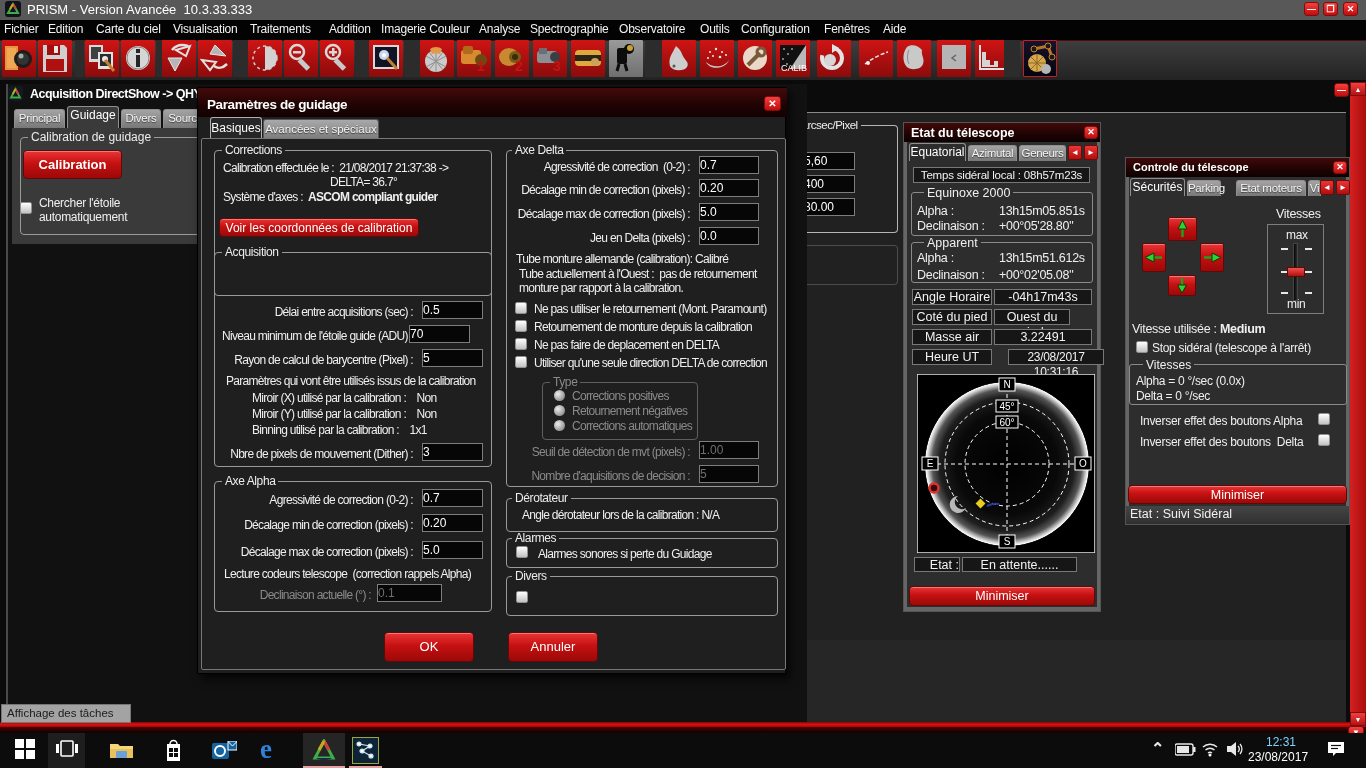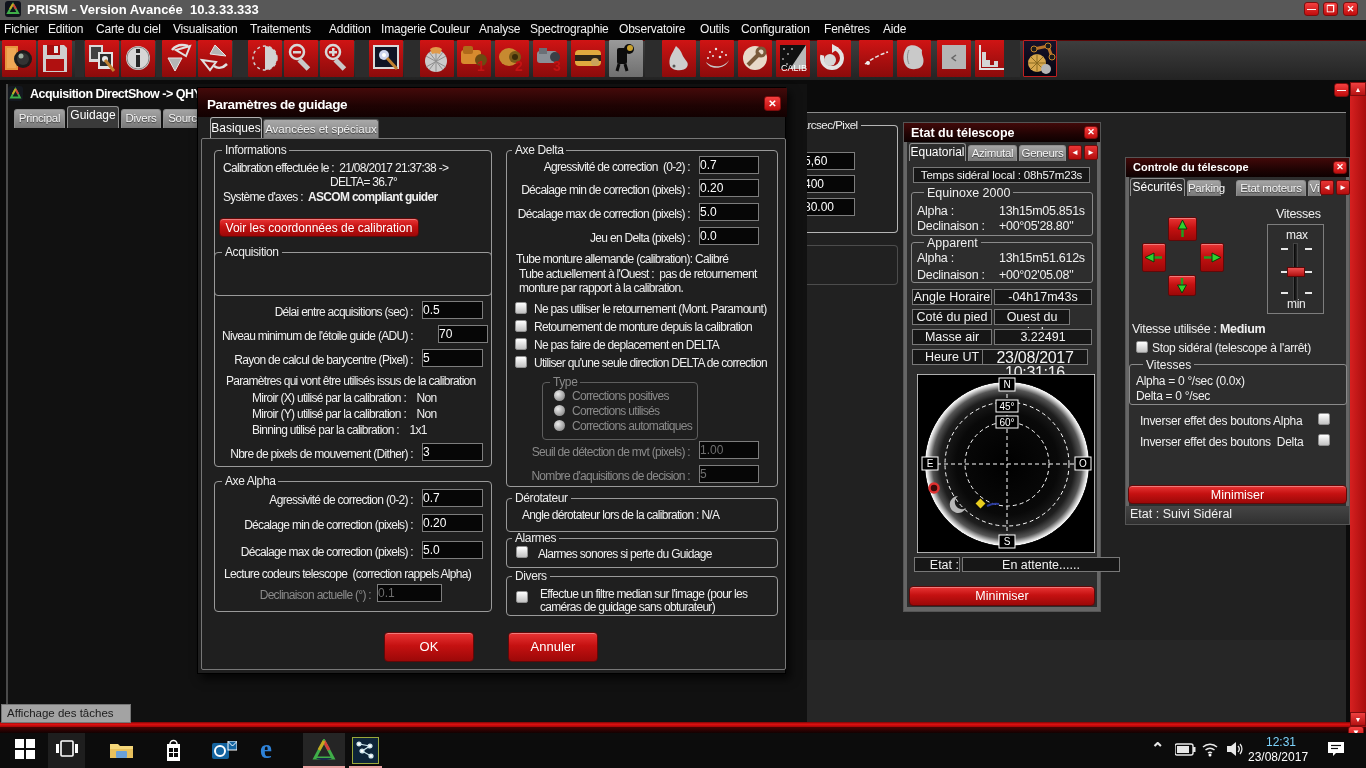--- a/index.html
+++ b/index.html
@@ -26,21 +26,21 @@
 </style></head>
 <body>
 
 <div class="abs" id="titlebar" style="left:0;top:0;width:1366px;height:20px;background:#585858">
  <svg class="abs" style="left:5px;top:1px" width="16" height="16">
       <rect x="0" y="0" width="16" height="16" rx="3" fill="#10131c"></rect>
       <path d="M8 3 L13 12 L3 12 Z" fill="none" stroke="#3fae49" stroke-width="2"></path>
       <path d="M8 3 L11 8" stroke="#d43c3c" stroke-width="2"></path>
       <path d="M8 3 L5 8" stroke="#c8a820" stroke-width="2"></path>
     </svg>
- <span class="abs" style="left:27px;top:2px;font-size:13px;font-weight:bold;color:#fff">PRISM - Version Avancée&nbsp; 10.3.33.333</span>
+ <span class="abs" style="left:27px;top:2px;font-size:13px;font-weight:normal;color:#fff">PRISM - Version Avancée&nbsp; 10.3.33.333</span>
  <div class="xbtn" style="left:1304px;top:2px;width:15px;height:14px;font-size:9px;line-height:12px">—</div>
  <div class="xbtn" style="left:1323px;top:2px;width:15px;height:14px;font-size:9px;line-height:12px">❐</div>
  <div class="xbtn" style="left:1343px;top:2px;width:15px;height:14px;font-size:9px;line-height:12px">✕</div>
 </div>
 <div class="abs" id="menubar" style="left:0;top:20px;width:1366px;height:20px;background:#030303;color:#f2f2f2;font-size:12px;letter-spacing:-0.2px;line-height:18px">
  <span class="abs" style="left:4px">Fichier</span>
  <span class="abs" style="left:48px">Edition</span>
  <span class="abs" style="left:96px">Carte du ciel</span>
  <span class="abs" style="left:173px">Visualisation</span>
  <span class="abs" style="left:250px">Traitements</span>
@@ -312,20 +312,27 @@
       <path d="M7.5 3 L12 11.5 L3 11.5 Z" fill="none" stroke="#3fae49" stroke-width="1.8"></path>
       <path d="M7.5 3 L10.3 8" stroke="#d43c3c" stroke-width="1.8"></path>
       <path d="M7.5 3 L4.7 8" stroke="#c8a820" stroke-width="1.8"></path>
     </svg>
  <span class="abs" style="left:22px;top:3px;font-size:12.5px;font-weight:bold;color:#fff;letter-spacing:-0.5px">Acquisition DirectShow -&gt; QHY</span>
 
  <div class="ptab off" style="left:6px;top:25px;width:51px;height:19px">Principal</div>
  <div class="ptab on" style="left:59px;top:22px;width:52px;height:22px;background:#3a3a3a">Guidage</div>
  <div class="ptab off" style="left:113px;top:25px;width:40px;height:19px">Divers</div>
  <div class="ptab off" style="left:155px;top:25px;width:45px;height:19px">Source</div>
+ <div class="abs" style="left:4px;top:44px;width:300px;height:116px;background:#3a3a3a">
+  <div class="abs" style="left:8px;top:9px;width:182px;height:98px;border:1px solid #9a9a9a;border-radius:4px"></div>
+  <span class="grplab" style="left:16px;top:3px;background:#3a3a3a">Calibration de guidage</span>
+  <div class="redbtn" style="left:11px;top:22px;width:99px;height:29px;font-size:13px;font-weight:bold;line-height:27px">Calibration</div>
+  <div class="cb" style="left:8px;top:74px"></div>
+  <span class="lbl" style="left:27px;top:68px;line-height:14px">Chercher l'étoile<br>automatiquement</span>
+ </div>
 </div>
 
 <div class="abs" style="left:0;top:722px;width:1366px;height:5px;background:linear-gradient(#7d0505,#e01111 45%,#a30606)"></div>
 <div class="abs" style="left:0;top:727px;width:1366px;height:6px;background:linear-gradient(#4a0303,#120101)"></div>
 
 <div class="abs" id="scrollv" style="left:1350px;top:82px;width:16px;height:645px;background:linear-gradient(90deg,#d62020,#a90d0d)">
  <div class="abs" style="left:0;top:0;width:16px;height:14px;background:linear-gradient(#f04040,#b51212);border:1px solid #7e0d0d;color:#fff;font-size:7px;text-align:center;line-height:13px">▲</div>
  <div class="abs" style="left:0;top:630px;width:16px;height:14px;background:linear-gradient(#f04040,#b51212);border:1px solid #7e0d0d;color:#fff;font-size:7px;text-align:center;line-height:13px">▼</div>
 </div>
 <div class="xbtn" style="left:1334px;top:83px;width:15px;height:14px;font-size:9px;line-height:12px">—</div>
@@ -335,31 +342,31 @@
  <div class="abs" style="left:0;top:0;width:589px;height:29px;background:linear-gradient(#440a0a,#1f0303 60%,#120101)">
   <span class="abs" style="left:9px;top:9px;font-size:13.5px;font-weight:bold;letter-spacing:-0.4px;color:#fff">Paramètres de guidage</span>
   <div class="xbtn" style="left:566px;top:8px;width:17px;height:15px;font-size:10px;line-height:13px">✕</div>
  </div>
 
  <div class="abs" style="left:12px;top:29px;width:52px;height:21px;background:#262626;border:1px solid #b0b0b0;border-bottom:none;border-radius:3px 3px 0 0;color:#fff;font-size:12px;text-align:center;line-height:20px;z-index:2">Basiques</div>
  <div class="abs" style="left:65px;top:31px;width:116px;height:19px;background:linear-gradient(#a9a9a9,#7e7e7e);border:1px solid #555;border-bottom:none;border-radius:3px 3px 0 0;color:#f4f4f4;font-size:11.5px;text-align:center;line-height:18px;text-shadow:0 1px 1px #333">Avancées et spéciaux</div>
  <div class="abs" style="left:3px;top:50px;width:585px;height:532px;border:1px solid #777;border-radius:2px"></div>
 
  <div class="grp" style="left:16px;top:62px;width:278px;height:146px"></div>
- <span class="grplab" style="left:24px;top:56px;background:#1f1f1f">Informations</span>
+ <span class="grplab" style="left:24px;top:56px;background:#1f1f1f">Corrections</span>
  <span class="lbl" style="left:25px;top:74px">Calibration effectuée le :&nbsp; 21/08/2017 21:37:38 -&gt;</span>
  <span class="lbl" style="left:132px;top:88px">DELTA= 36.7°</span>
  <span class="lbl" style="left:25px;top:103px">Système d'axes :&nbsp; <b>ASCOM compliant guider</b></span>
  <div class="redbtn" style="left:21px;top:130px;width:200px;height:19px;font-size:12px;line-height:18px">Voir les coordonnées de calibration</div>
  <div class="grp" style="left:16px;top:164px;width:278px;height:215px"></div>
  <span class="grplab" style="left:24px;top:158px;background:#1f1f1f">Acquisition</span>
  <span class="lbl" style="right:372px;top:218px">Délai entre acquisitions (sec) :</span>
  <div class="inp" style="left:224px;top:213px;width:61px;height:18px">0.5</div>
  <span class="lbl" style="right:372px;top:242px">Niveau minimum de l'étoile guide (ADU) :</span>
- <div class="inp" style="left:240px;top:237px;width:50px;height:18px">70</div>
+ <div class="inp" style="left:211px;top:237px;width:61px;height:18px">70</div>
  <span class="lbl" style="right:372px;top:266px">Rayon de calcul de barycentre (Pixel) :</span>
  <div class="inp" style="left:224px;top:261px;width:61px;height:18px">5</div>
  <span class="lbl" style="left:28px;top:287px">Paramètres qui vont être utilisés issus de la calibration</span>
  <span class="lbl" style="left:54px;top:304px">Miroir (X) utilisé par la calibration :&nbsp;&nbsp;&nbsp; Non</span>
  <span class="lbl" style="left:54px;top:320px">Miroir (Y) utilisé par la calibration :&nbsp;&nbsp;&nbsp; Non</span>
  <span class="lbl" style="left:54px;top:336px">Binning utilisé par la calibration :&nbsp;&nbsp;&nbsp; 1x1</span>
  <span class="lbl" style="right:372px;top:360px">Nbre de pixels de mouvement (Dither) :</span>
  <div class="inp" style="left:224px;top:355px;width:61px;height:18px">3</div>
  <div class="grp" style="left:16px;top:393px;width:278px;height:131px"></div>
  <span class="grplab" style="left:24px;top:387px;background:#1f1f1f">Axe Alpha</span>
@@ -392,38 +399,37 @@
  <span class="lbl" style="left:336px;top:233px">Retournement de monture depuis la calibration</span>
  <div class="cb" style="left:317px;top:250px"></div>
  <span class="lbl" style="left:336px;top:251px">Ne pas faire de deplacement en DELTA</span>
  <div class="cb" style="left:317px;top:268px"></div>
  <span class="lbl" style="left:336px;top:269px">Utiliser qu'une seule direction DELTA de correction</span>
  <div class="abs" style="left:344px;top:294px;width:156px;height:58px;border:1px solid #5e5e5e;border-radius:4px"></div>
  <span class="grplab gray" style="left:352px;top:288px;background:#1f1f1f;color:#8a8a8a">Type</span>
  <div class="abs" style="left:356px;top:302px;width:11px;height:11px;border-radius:50%;background:radial-gradient(circle at 4px 4px,#ededed,#6f6f6f)"></div>
  <span class="lbl gray" style="left:374px;top:302px">Corrections positives</span>
  <div class="abs" style="left:356px;top:317px;width:11px;height:11px;border-radius:50%;background:radial-gradient(circle at 4px 4px,#ededed,#6f6f6f)"></div>
- <span class="lbl gray" style="left:374px;top:317px">Corrections utilisés</span>
+ <span class="lbl gray" style="left:374px;top:317px">Retournement négatives</span>
  <div class="abs" style="left:356px;top:332px;width:11px;height:11px;border-radius:50%;background:radial-gradient(circle at 4px 4px,#ededed,#6f6f6f)"></div>
  <span class="lbl gray" style="left:374px;top:332px">Corrections automatiques</span>
  <span class="lbl gray" style="right:95px;top:358px">Seuil de détection de mvt (pixels) :</span>
  <div class="inp dis" style="left:501px;top:353px;width:60px;height:18px">1.00</div>
  <span class="lbl gray" style="right:95px;top:382px">Nombre d'aquisitions de decision :</span>
  <div class="inp dis" style="left:501px;top:377px;width:60px;height:18px">5</div>
  <div class="grp" style="left:308px;top:410px;width:272px;height:34px"></div>
  <span class="grplab" style="left:314px;top:404px;background:#1f1f1f">Dérotateur</span>
  <span class="lbl" style="left:324px;top:421px">Angle dérotateur lors de la calibration : N/A</span>
  <div class="grp" style="left:308px;top:450px;width:272px;height:30px"></div>
  <span class="grplab" style="left:314px;top:444px;background:#1f1f1f">Alarmes</span>
  <div class="cb" style="left:318px;top:458px"></div>
  <span class="lbl" style="left:340px;top:460px">Alarmes sonores si perte du Guidage</span>
  <div class="grp" style="left:308px;top:488px;width:272px;height:40px"></div>
  <span class="grplab" style="left:314px;top:482px;background:#1f1f1f">Divers</span>
  <div class="cb" style="left:318px;top:503px"></div>
- <span class="lbl" style="left:342px;top:500px;line-height:13px">Effectue un filtre median sur l'image (pour les<br>caméras de guidage sans obturateur)</span>
 
  <div class="redbtn" style="left:186px;top:544px;width:90px;height:30px;font-size:13px;line-height:28px">OK</div>
  <div class="redbtn" style="left:310px;top:544px;width:90px;height:30px;font-size:13px;line-height:28px">Annuler</div>
 </div>
 
 <div class="abs" id="etat" style="left:903px;top:122px;width:198px;height:490px;background:#2d2d2d;border:1px solid #555;box-shadow:inset 3px 0 0 #666,inset -3px 0 0 #666,inset 0 -4px 0 #666">
  <div class="abs" style="left:0;top:0;width:196px;height:19px;background:linear-gradient(#420909,#1f0303 60%,#0d0101)">
   <span class="abs" style="left:7px;top:3px;font-size:12.5px;font-weight:bold;color:#fff">Etat du télescope</span>
   <div class="xbtn" style="left:180px;top:3px;width:14px;height:13px;font-size:9px;line-height:11px">✕</div>
  </div>
@@ -445,21 +451,21 @@
     <span class="lbl" style="left:95px;top:129px;font-size:12.5px">13h15m51.612s</span>
  <span class="lbl" style="left:13px;top:146px;font-size:12.5px">Declinaison :</span>
     <span class="lbl" style="left:95px;top:146px;font-size:12.5px">+00°02'05.08"</span>
  <div class="rowcell" style="left:8px;top:166px;width:80px;height:16px;line-height:15px">Angle Horaire</div>
  <div class="rowcell" style="left:90px;top:166px;width:98px;height:16px;line-height:15px">-04h17m43s</div>
  <div class="rowcell" style="left:8px;top:186px;width:80px;height:16px;line-height:15px">Coté du pied</div>
  <div class="rowcell" style="left:90px;top:186px;width:76px;height:16px;line-height:15px;font-weight:normal">Ouest du pied</div>
  <div class="rowcell" style="left:8px;top:206px;width:80px;height:16px;line-height:15px">Masse air</div>
  <div class="rowcell" style="left:90px;top:206px;width:98px;height:16px;line-height:15px">3.22491</div>
  <div class="rowcell" style="left:8px;top:226px;width:80px;height:16px;line-height:15px">Heure UT</div>
- <div class="rowcell" style="left:78px;top:226px;width:106px;height:16px;line-height:15px;font-size:16px;letter-spacing:-0.3px">23/08/2017 10:31:16</div>
+ <div class="rowcell" style="left:104px;top:226px;width:96px;height:16px;line-height:15px;font-size:12px;letter-spacing:-0.3px">23/08/2017 10:31:16</div>
 
  <svg class="abs" style="left:13px;top:251px" width="178" height="179">
   <rect x="0" y="0" width="178" height="179" fill="#000" stroke="#e8e8e8" stroke-width="1.5"></rect>
   <defs>
         <radialGradient id="ring">
           <stop offset="0%" stop-color="#000"></stop>
           <stop offset="62%" stop-color="#090909"></stop>
           <stop offset="82%" stop-color="#1e1e1e"></stop>
           <stop offset="91%" stop-color="#555"></stop>
           <stop offset="97%" stop-color="#d5d5d5"></stop>
@@ -487,21 +493,21 @@
         <text x="90" y="36">45°</text>
    <rect x="79" y="42" width="22" height="12" fill="#000" stroke="#fff"></rect>
         <text x="90" y="52">60°</text>
   </g>
   <circle cx="17" cy="114" r="4.5" fill="#3a0a0a" stroke="#e03030" stroke-width="2.5"></circle>
   <path d="M41 122 a8.5 8.5 0 1 0 8 12 a7 7 0 1 1 -8 -12" fill="#b8b8b8"></path>
   <rect x="60" y="126" width="7" height="7" fill="#e8cc1e" transform="rotate(45 63.5 129.5)"></rect>
   <path d="M70 132 q6 -3 12 -2" stroke="#2a3a9a" stroke-width="2" fill="none"></path>
  </svg>
  <div class="rowcell" style="left:10px;top:434px;width:46px;height:15px;line-height:14px;text-align:right;padding-left:4px">Etat :</div>
- <div class="rowcell" style="left:58px;top:434px;width:158px;height:15px;line-height:14px">En attente......</div>
+ <div class="rowcell" style="left:58px;top:434px;width:115px;height:15px;line-height:14px">En attente......</div>
  <div class="redbtn" style="left:5px;top:463px;width:186px;height:20px;font-size:12.5px;line-height:19px">Minimiser</div>
 </div>
 <div class="abs" id="ctl" style="left:1125px;top:157px;width:225px;height:368px;background:#2d2d2d;border:1px solid #555;box-shadow:inset 3px 0 0 #666,inset -3px 0 0 #666">
  <div class="abs" style="left:0;top:0;width:223px;height:19px;background:linear-gradient(#420909,#1f0303 60%,#0d0101)">
   <span class="abs" style="left:7px;top:3px;font-size:11px;font-weight:bold;color:#fff">Controle du télescope</span>
   <div class="xbtn" style="left:207px;top:3px;width:14px;height:13px;font-size:9px;line-height:11px">✕</div>
  </div>
  <div class="ptab on" style="left:4px;top:20px;width:55px;height:18px;line-height:17px;background:#2d2d2d">Sécurités</div>
  <div class="ptab off" style="left:61px;top:22px;width:34px;height:16px;line-height:15px">Parking</div>
  <div class="ptab off" style="left:110px;top:22px;width:70px;height:16px;line-height:15px;overflow:hidden">Etat moteurs</div>

